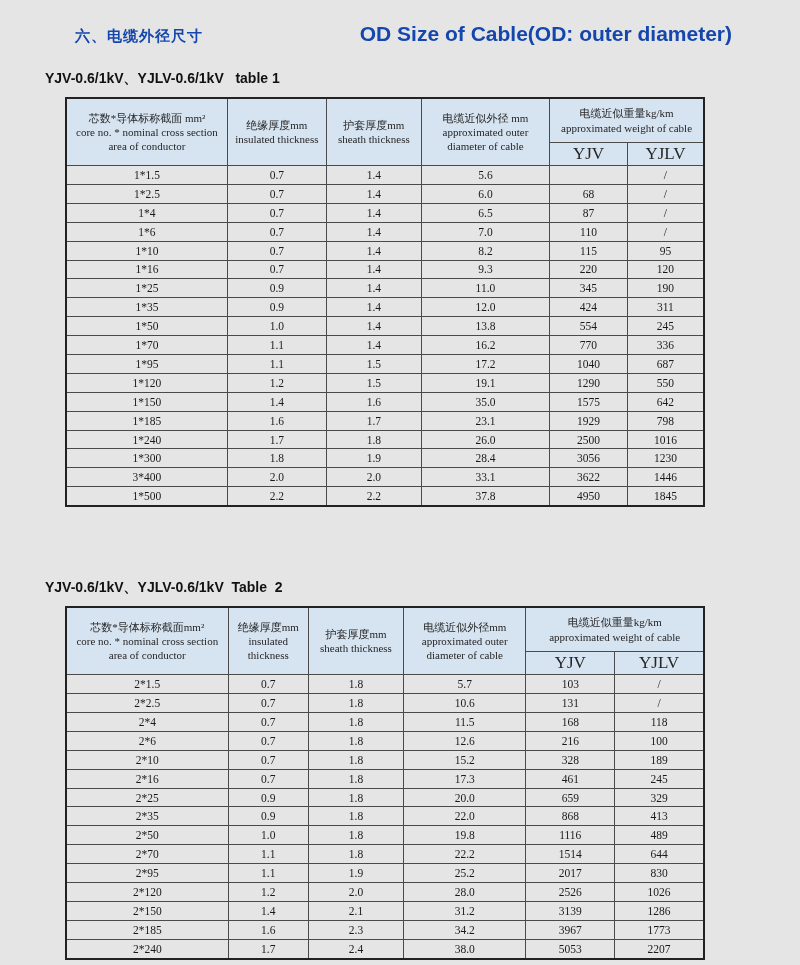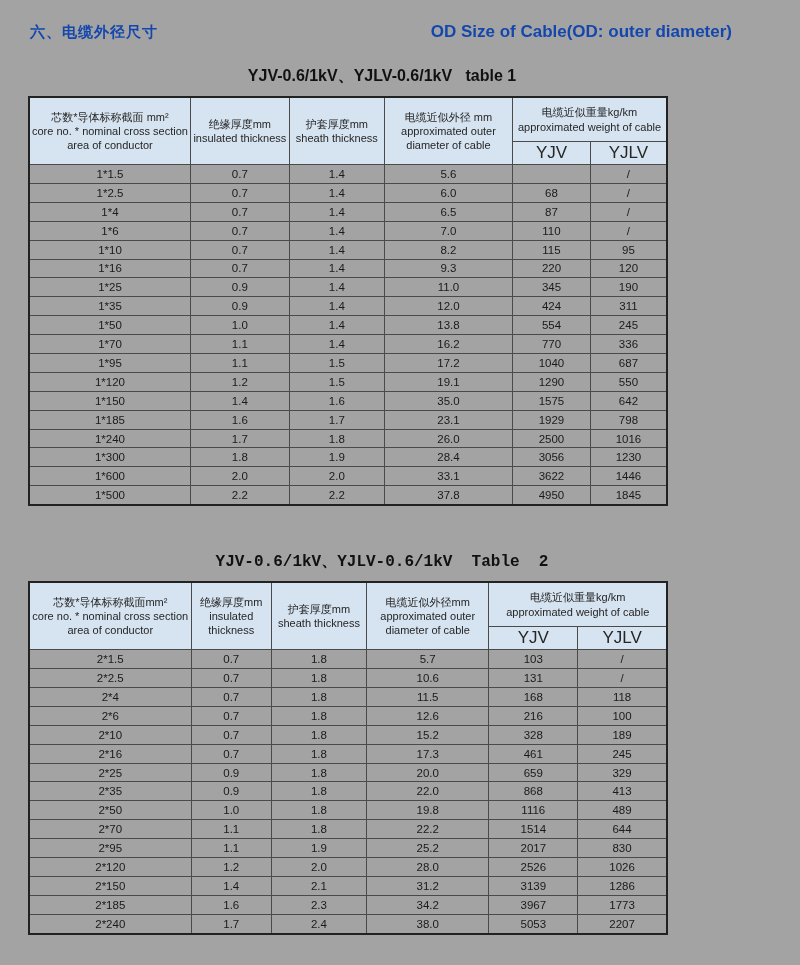--- a/index.html
+++ b/index.html
@@ -6,59 +6,60 @@
     margin: 0;
     padding: 0;
     background: #ffffff;
     width: 800px;
     font-family: "Liberation Sans", "DejaVu Sans", sans-serif;
     color: #1e1e1e;
   }
   .page {
     width: 800px;
     height: 965px;
-    background: #a3a3a3;
+    background: #e5e5e5;
     overflow: hidden;
     box-sizing: border-box;
+    padding-left: 45px;
   }
   .titlebar {
     display: flex;
     justify-content: space-between;
     align-items: baseline;
     padding: 22px 68px 0 30px;
   }
   .title-zh {
     color: #1447ad;
     font-weight: bold;
     font-size: 15px;
     letter-spacing: 1px;
   }
   .title-en {
     color: #1447ad;
     font-weight: bold;
-    font-size: 17px;
+    font-size: 21px;
   }
   .caption {
-    text-align: center;
+    text-align: left;
     font-weight: bold;
-    font-size: 16px;
+    font-size: 14px;
     color: #111;
     margin: 24px 36px 9px 0;
     white-space: pre;
   }
   .caption.second {
-    margin-top: 45px;
-    font-family: Liberation Mono, monospace;
+    margin-top: 72px;
   }
   table.spec-table {
     border-collapse: collapse;
     table-layout: fixed;
     width: 640px;
-    margin-left: 28px;
+    margin-left: 20px;
     border: 2px solid #222;
+    font-family: Liberation Serif, serif;
   }
   table.spec-table th,
   table.spec-table td {
     border: 1px solid #4a4a4a;
     text-align: center;
     vertical-align: middle;
     padding: 0 2px;
     overflow: hidden;
   }
   table.spec-table thead th {
@@ -272,21 +273,21 @@
         </tr>
         <tr>
           <td>1*300</td>
           <td>1.8</td>
           <td>1.9</td>
           <td>28.4</td>
           <td>3056</td>
           <td>1230</td>
         </tr>
         <tr>
-          <td>1*600</td>
+          <td>3*400</td>
           <td>2.0</td>
           <td>2.0</td>
           <td>33.1</td>
           <td>3622</td>
           <td>1446</td>
         </tr>
         <tr>
           <td>1*500</td>
           <td>2.2</td>
           <td>2.2</td>

